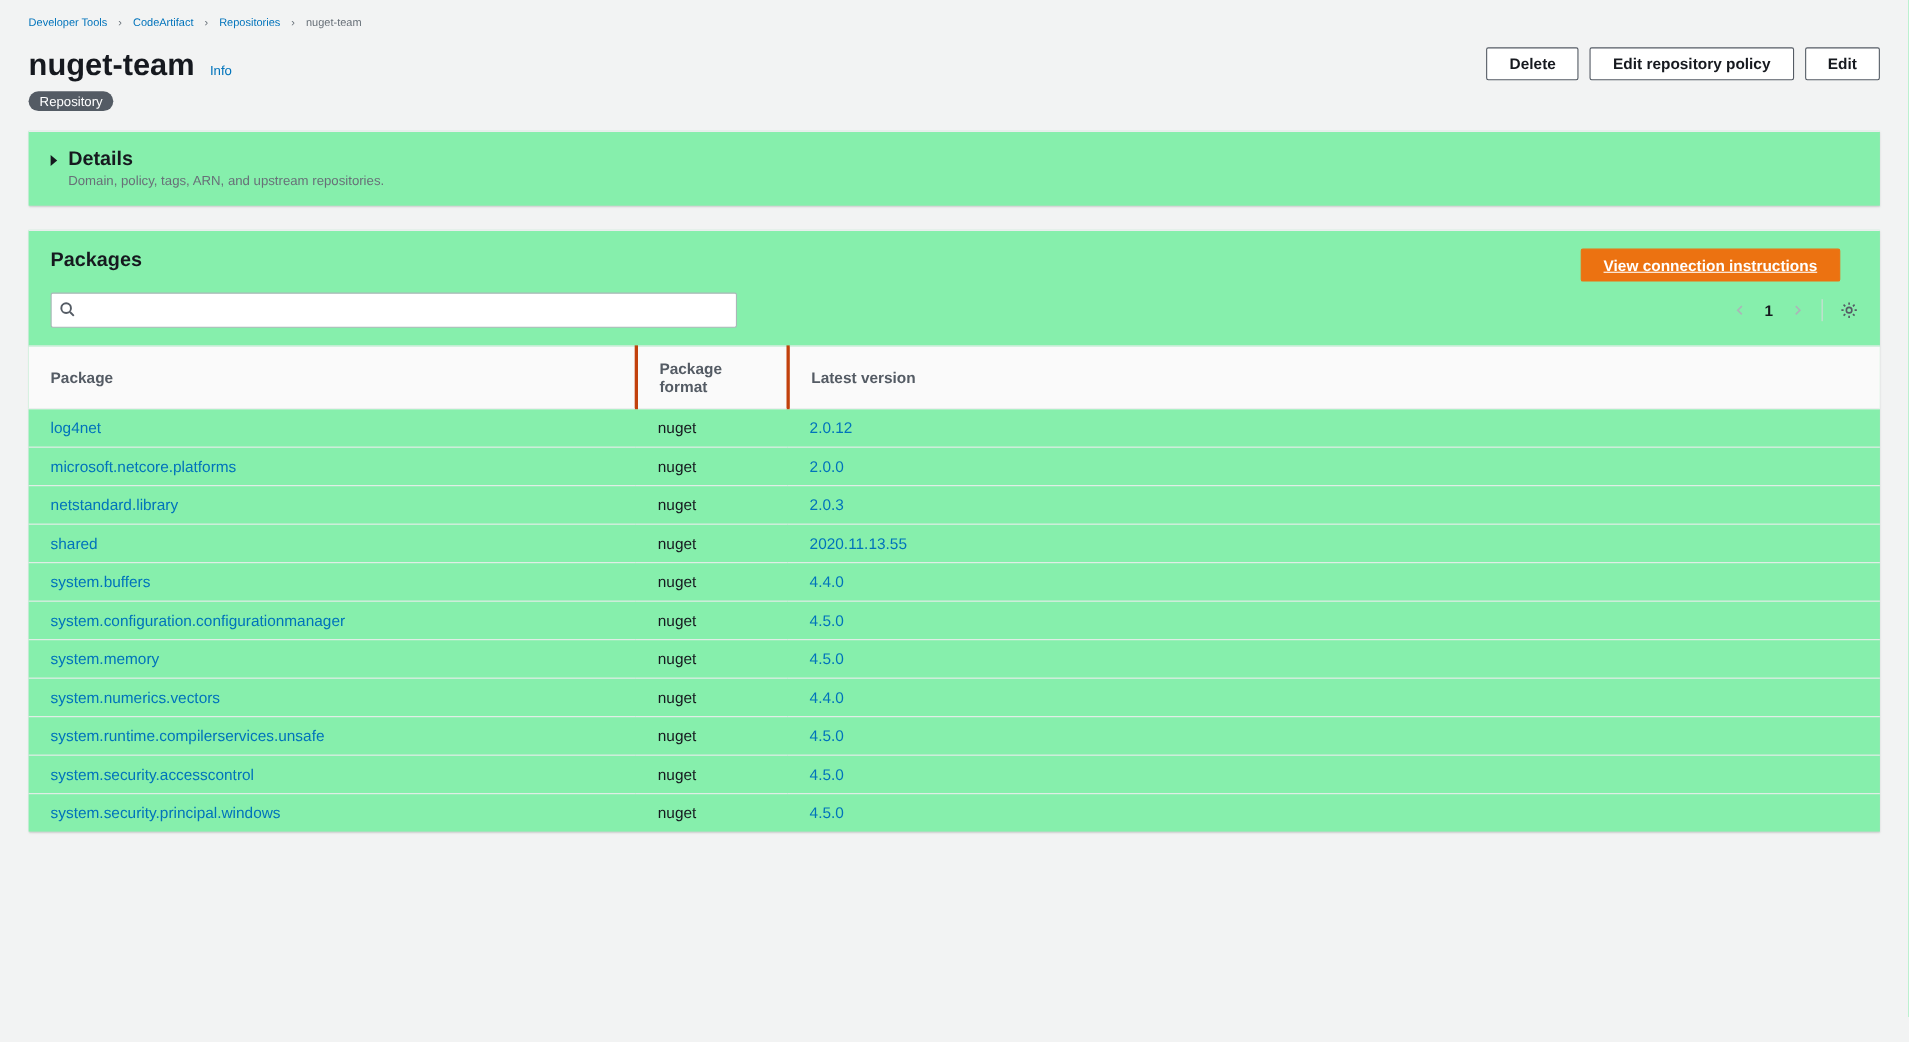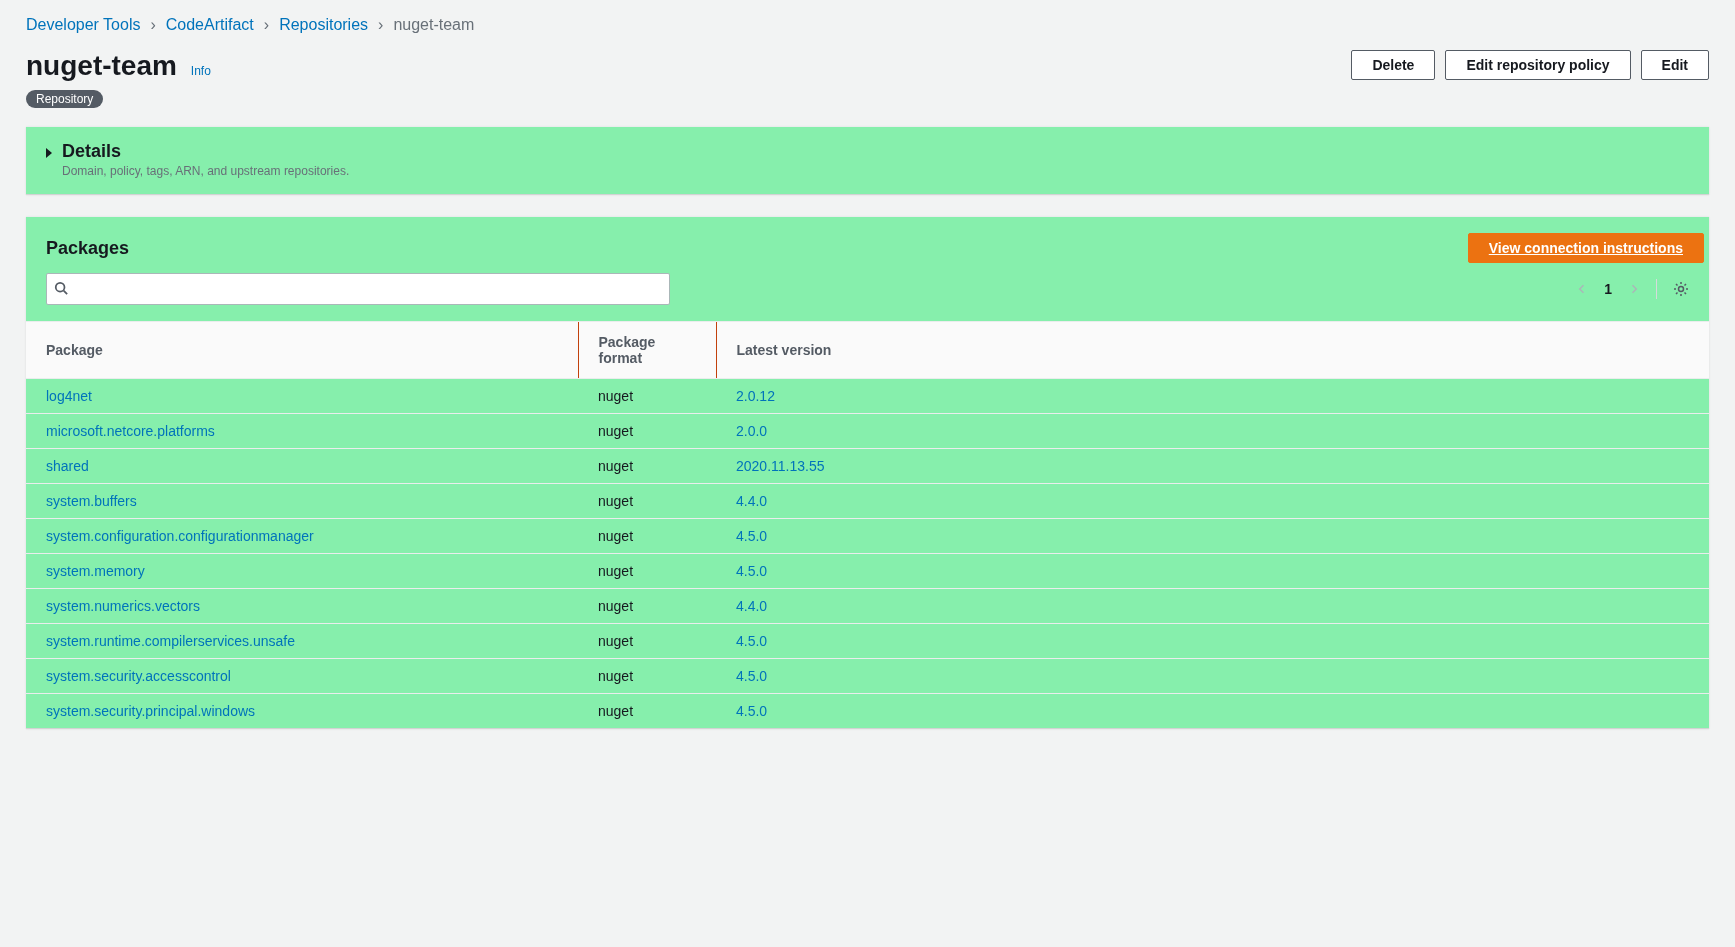--- a/index.html
+++ b/index.html
@@ -10,21 +10,21 @@
     font-size: 14px;
     width: 1735px;
   }
   a { color: #0073bb; text-decoration: none; cursor: pointer; }
 
   .breadcrumb {
     padding: 16px 26px 10px 26px;
     display: flex;
     align-items: center;
     gap: 10px;
-    font-size: 16px;
+    font-size: 10px;
   }
   .breadcrumb .sep { color: #687078; }
   .breadcrumb .current { color: #687078; }
 
   .heading-row {
     padding: 6px 26px 8px 26px;
     display: flex;
     justify-content: space-between;
     align-items: flex-start;
   }
@@ -86,24 +86,24 @@
     width: 0; height: 0;
     border-top: 5px solid transparent;
     border-bottom: 5px solid transparent;
     border-left: 6px solid #16191f;
     margin-top: 7px;
   }
   .details-title { font-size: 18px; font-weight: 700; }
   .details-sub { font-size: 12px; color: #687078; margin-top: 2px; }
 
   .packages-head {
-    padding: 16px 5px 10px 20px;
+    padding: 16px 36px 10px 20px;
     display: flex;
     justify-content: space-between;
-    align-items: center;
+    align-items: flex-start;
   }
   .packages-title { font-size: 18px; font-weight: 700; }
 
   .packages-controls {
     padding: 0 20px 16px 20px;
     display: flex;
     justify-content: space-between;
     align-items: center;
   }
   .search-wrap {
@@ -139,21 +139,21 @@
   thead th {
     text-align: left;
     font-size: 14px;
     font-weight: 700;
     color: #545b64;
     padding: 12px 20px;
     border-top: 1px solid #eaeded;
     border-bottom: 1px solid #eaeded;
     background: #fafafa;
   }
-  thead th.sep { border-left: 1px solid #c2410c; }
+  thead th.sep { border-left: 3px solid #c2410c; }
   tbody td {
     padding: 9px 20px;
     border-bottom: 1px solid #eaeded;
     font-size: 14px;
   }
   tbody tr:last-child td { border-bottom: none; }
   .col-pkg { width: 552px; }
   .col-fmt { width: 138px; }
 </style>
 </head>
@@ -236,20 +236,25 @@
           <td><a>log4net</a></td>
           <td>nuget</td>
           <td><a>2.0.12</a></td>
         </tr>
         <tr>
           <td><a>microsoft.netcore.platforms</a></td>
           <td>nuget</td>
           <td><a>2.0.0</a></td>
         </tr>
         <tr>
+          <td><a>netstandard.library</a></td>
+          <td>nuget</td>
+          <td><a>2.0.3</a></td>
+        </tr>
+        <tr>
           <td><a>shared</a></td>
           <td>nuget</td>
           <td><a>2020.11.13.55</a></td>
         </tr>
         <tr>
           <td><a>system.buffers</a></td>
           <td>nuget</td>
           <td><a>4.4.0</a></td>
         </tr>
         <tr>

